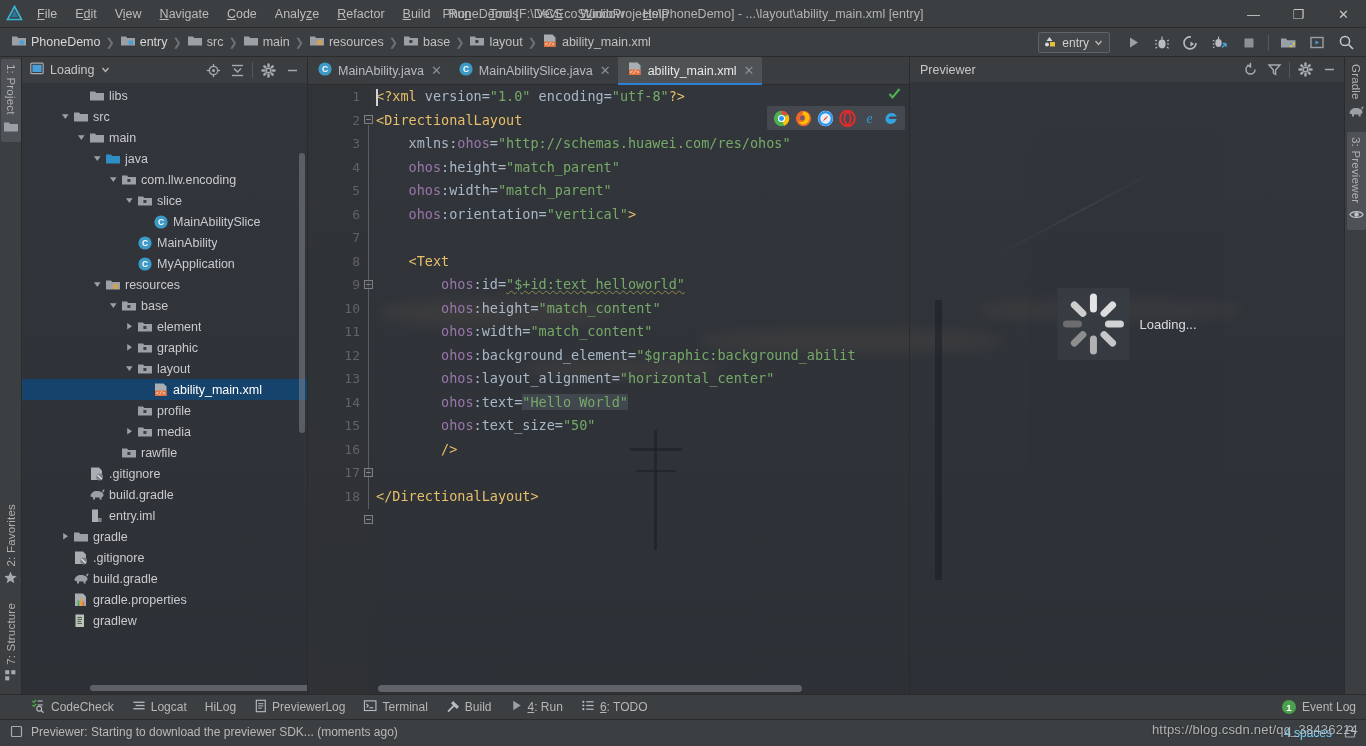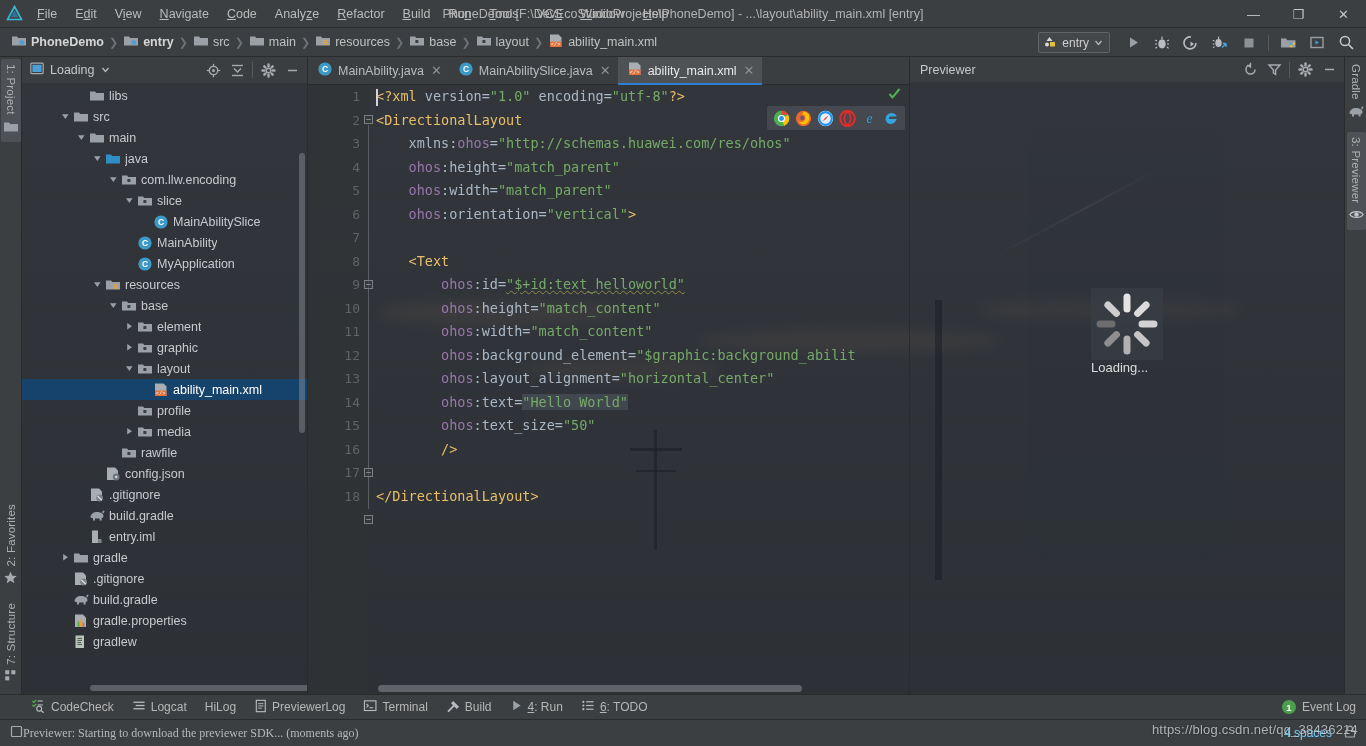--- a/index.html
+++ b/index.html
@@ -85,21 +85,21 @@
 
   
   .navbar {
     position: absolute; left: 0; top: 28px; width: 1366px; height: 29px;
     background: #3c3f41;
     display: flex; align-items: center; padding-left: 8px;
     border-bottom: 1px solid #2b2b2b;
   }
   .crumb { display: flex; align-items: center; gap: 4px; padding: 2px 3px; white-space: nowrap; }
   .crumb-label { font-size: 12.5px; color: #c0c0c0; }
-  .crumb.bold .crumb-label { font-weight: bold; color: #d6d6d6; }
+  .crumb.bold .crumb-label { font-weight: normal; color: #d6d6d6; }
   .crumb-sep { color: #6e7175; font-size: 11px; padding: 0 2px; }
 
   .nav-right { position: absolute; right: 6px; top: 0; height: 29px; display: flex; align-items: center; gap: 1px; }
   .runconfig {
     display: flex; align-items: center; gap: 5px;
     height: 21px; padding: 0 6px 0 5px;
     border: 1px solid #5e6366; border-radius: 2px; background: #43474a;
     margin-right: 8px;
   }
   .runconfig-label { font-size: 12px; color: #cfcfcf; }
@@ -255,21 +255,21 @@
   .prev-title { font-size: 12.5px; color: #c6c6c6; }
   .prev-actions { margin-left: auto; display: flex; align-items: center; gap: 2px; }
   .prev-body { position: relative; height: 611px; }
   .phone-frame {
     position: absolute; left: 118px; top: 45px; width: 196px; height: 430px;
     border-radius: 22px;
     background: rgba(46,52,60,.22);
   }
   .loading-box {
     position: absolute; left: 50%; top: 205px; transform: translateX(-50%);
-    display: flex; flex-direction: column; 
+    display: flex; flex-direction: row; align-items: center; gap: 10px;
   }
   .spinner { position: relative; width: 72px; height: 72px; background: rgba(57,62,69,.72); }
   .spoke {
     position: absolute; left: 50%; top: 50%; width: 7px; height: 19px;
     border-radius: 4px; background: #d8d8d8;
     transform-origin: 50% 50%;
   }
   .loading-label { font-size: 13px; color: #dcdcdc; }
 
   
@@ -287,21 +287,21 @@
   .badge-green {
     width: 14px; height: 14px; border-radius: 50%; background: #4c9f4c; color: #fff;
     font-size: 9.5px; display: flex; align-items: center; justify-content: center; font-weight: bold;
   }
 
   .statusbar {
     position: absolute; left: 0; top: 719px; width: 1366px; height: 27px;
     background: #3c3f41; border-top: 1px solid #2b2b2b;
     display: flex; align-items: center; padding: 0 10px;
   }
-  .status-left { display: flex; align-items: center; font-size: 12px; color: #b8b8b8; font-family: Liberation Serif, serif; }
+  .status-left { display: flex; align-items: flex-start; gap: 8px; font-size: 12px; color: #b8b8b8; }
   .status-mid { margin-left: 300px; display: flex; align-items: center; gap: 8px; font-size: 12px; color: #b8b8b8; }
   .status-right { margin-left: auto; display: flex; align-items: center; gap: 12px; font-size: 12px; color: #7dd3fc; }
   .progress-track { width: 96px; height: 5px; background: #2f3234; border-radius: 3px; overflow: hidden; }
   .progress-fill { height: 5px; width: 82%; background: #8a8f94; }
 
   .watermark {
     position: absolute; right: 8px; top: 722px;
     font-size: 13px; color: rgba(225,228,232,.72);
     letter-spacing: .2px; pointer-events: none;
     text-shadow: 0 0 2px rgba(0,0,0,.5);
@@ -856,32 +856,20 @@
           <span class="twisty"></span>
           <span class="tree-icon">
             <svg width="16" height="15" viewBox="0 0 16 15">
               <path d="M1 3.5 L6 3.5 L7.2 5 L15 5 L15 12.5 L1 12.5 Z" fill="#9aa0a6"></path>
               <rect x="6.4" y="7" width="3" height="3" fill="#3b4043"></rect>
             </svg>
           </span>
           <span class="tree-label">rawfile</span>
         </div>
         <div class="tree-row">
-          <span style="width:68px;flex:none;"></span>
-          <span class="twisty"></span>
-          <span class="tree-icon">
-            <svg width="16" height="16" viewBox="0 0 16 16">
-              <path d="M2 1.5 L10 1.5 L13 4.5 L13 14 L2 14 Z" fill="#a8aeb2"></path>
-              <circle cx="11.2" cy="11" r="3.4" fill="#6e7479"></circle>
-              <circle cx="11.2" cy="11" r="1.3" fill="#cfd3d6"></circle>
-            </svg>
-          </span>
-          <span class="tree-label">config.json</span>
-        </div>
-        <div class="tree-row">
           <span style="width:52px;flex:none;"></span>
           <span class="twisty"></span>
           <span class="tree-icon">
             <svg width="16" height="16" viewBox="0 0 16 16">
               <path d="M2 1.5 L10 1.5 L13 4.5 L13 14 L2 14 Z" fill="#a8aeb2"></path>
               <circle cx="10.6" cy="11" r="3.4" fill="#7d8287"></circle>
               <path d="M8.4 8.8 L12.8 13.2" stroke="#e8eaec" stroke-width="1.2"></path>
             </svg>
           </span>
           <span class="tree-label">.gitignore</span>

